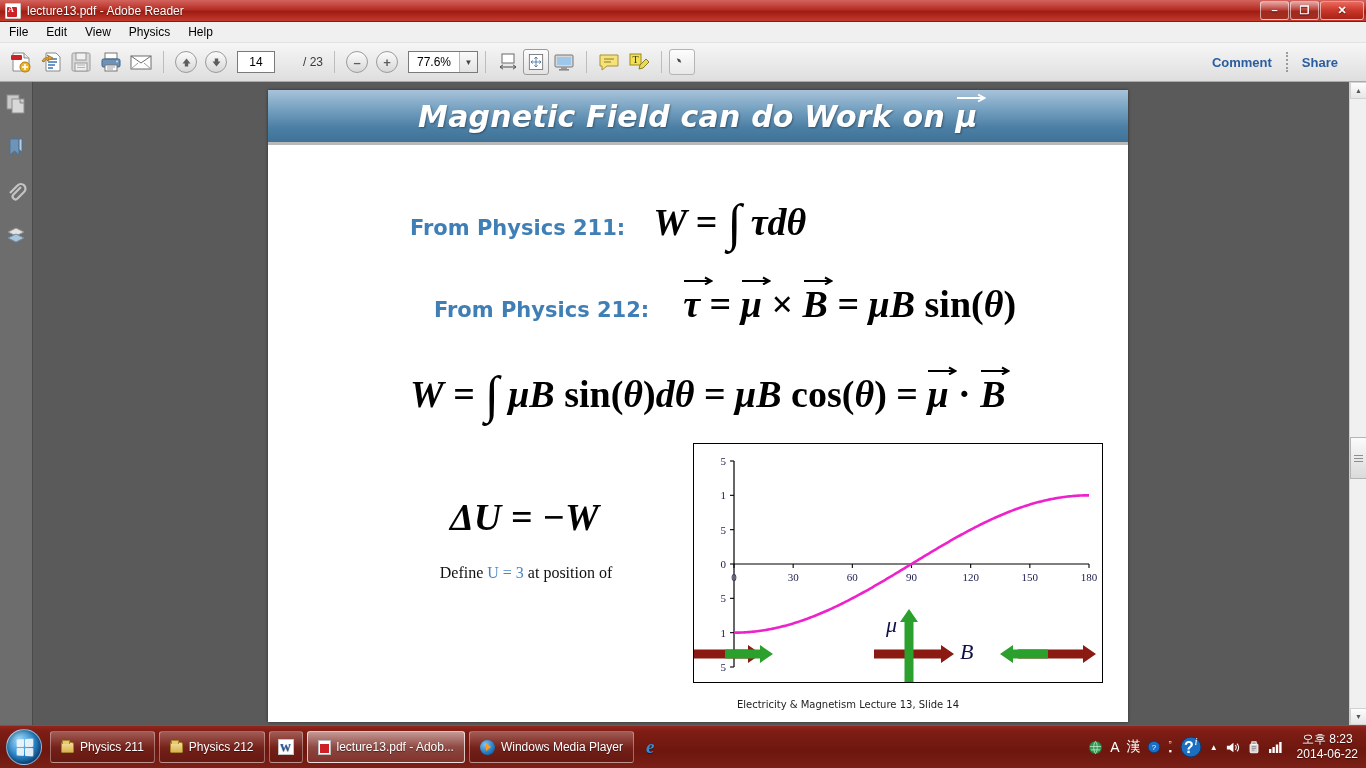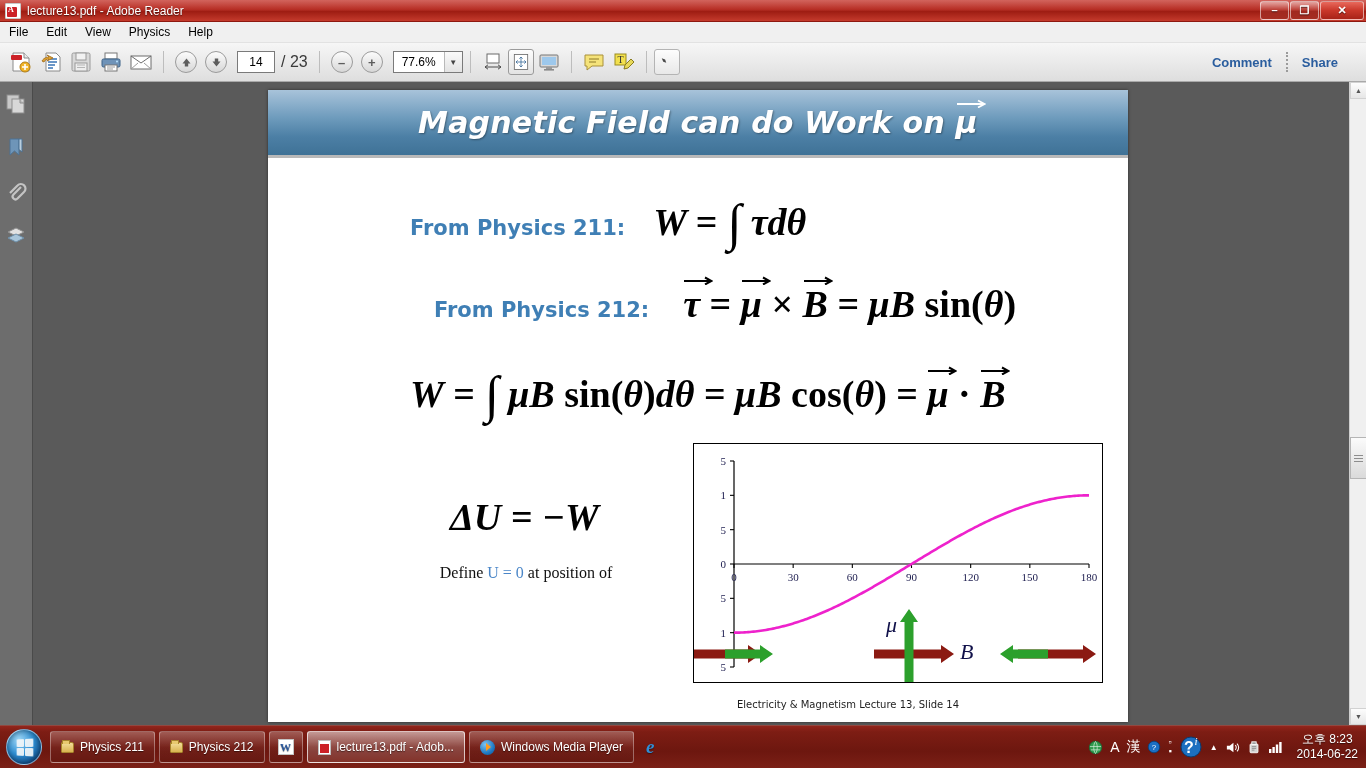--- a/index.html
+++ b/index.html
@@ -80,21 +80,21 @@
     background: linear-gradient(to bottom, #fcfcfc, #d7d7d7);
     border: 1px solid #9b9b9b;
     display: flex; align-items: center; justify-content: center;
     color: #5d5d5d; font-size: 13px; font-weight: bold;
   }
   .page-box {
     width: 38px; height: 22px; background: #fff; border: 1px solid #7a7a7a;
     display: flex; align-items: center; justify-content: center;
     font-size: 12px; color: #000; margin: 0 6px;
   }
-  .page-total { font-size: 16px; color: #3a3a3a; margin-right: 4px; }
+  .page-total { font-size: 12px; color: #3a3a3a; margin-right: 4px; margin-left: 22px; }
   .zoom-box {
     height: 22px; background: #fff; border: 1px solid #7a7a7a;
     display: flex; align-items: center; margin-left: 6px;
   }
   .zoom-val { font-size: 12px; padding: 0 8px; color: #000; min-width: 50px; text-align: center;}
   .zoom-arrow {
     width: 18px; height: 20px; border-left: 1px solid #b9b9b9;
     background: linear-gradient(to bottom,#fafafa,#e3e3e3);
     display: flex; align-items: center; justify-content: center;
     font-size: 8px; color: #444;
@@ -116,21 +116,21 @@
     display: flex; flex-direction: column; align-items: center; padding-top: 10px;
   }
   .nav-icon { width: 24px; height: 24px; margin-bottom: 20px; position: relative; }
 
   .page {
     position: absolute; left: 268px; top: 8px; width: 860px; height: 632px;
     background: #fff; box-shadow: 0 0 3px rgba(0,0,0,.5);
     overflow: hidden;
   }
   .slide-header {
-    position: absolute; left: 0; top: 0; width: 860px; height: 68px;
+    position: absolute; left: 0; top: 0; width: 860px; height: 55px;
     background: linear-gradient(to bottom, #a8c3da 0%, #6f9cbd 42%, #4c7fa5 72%, #3f7296 100%);
     display: flex; align-items: center; justify-content: center;
     border-bottom: 3px solid #b9b9b9;
   }
   .slide-title {
     color: #fff; font-size: 30px; font-style: italic; font-weight: bold;
     font-family: "DejaVu Sans", sans-serif;
     text-shadow: 1px 1px 2px rgba(0,0,0,.35);
     letter-spacing: .2px;
   }
@@ -529,21 +529,21 @@
         </span>
       </span>
     </div>
 
     <div class="row4">
       <span class="eq math">ΔU = −W</span>
     </div>
 
     <div class="row5">
       <div class="define-text">
-        <span>Define </span><span class="hl">U = 0</span><span> at position of</span>
+        <span>Define </span><span class="hl">U = 3</span><span> at position of</span>
       </div>
     </div>
 
 
     <div class="chartbox">
       <svg id="chart-svg" width="408" height="238" viewBox="0 0 408 238">
           <line x1="40" y1="17" x2="40" y2="223" stroke="#000" stroke-width="1.2"></line>
           <line x1="40" y1="120" x2="395" y2="120" stroke="#000" stroke-width="1.2"></line>
           <line x1="36" y1="17" x2="40" y2="17" stroke="#000" stroke-width="1.1"></line>
           <text x="32" y="21" text-anchor="end" font-size="11" font-family="Liberation Serif, serif" fill="#1c1c4e">5</text>

